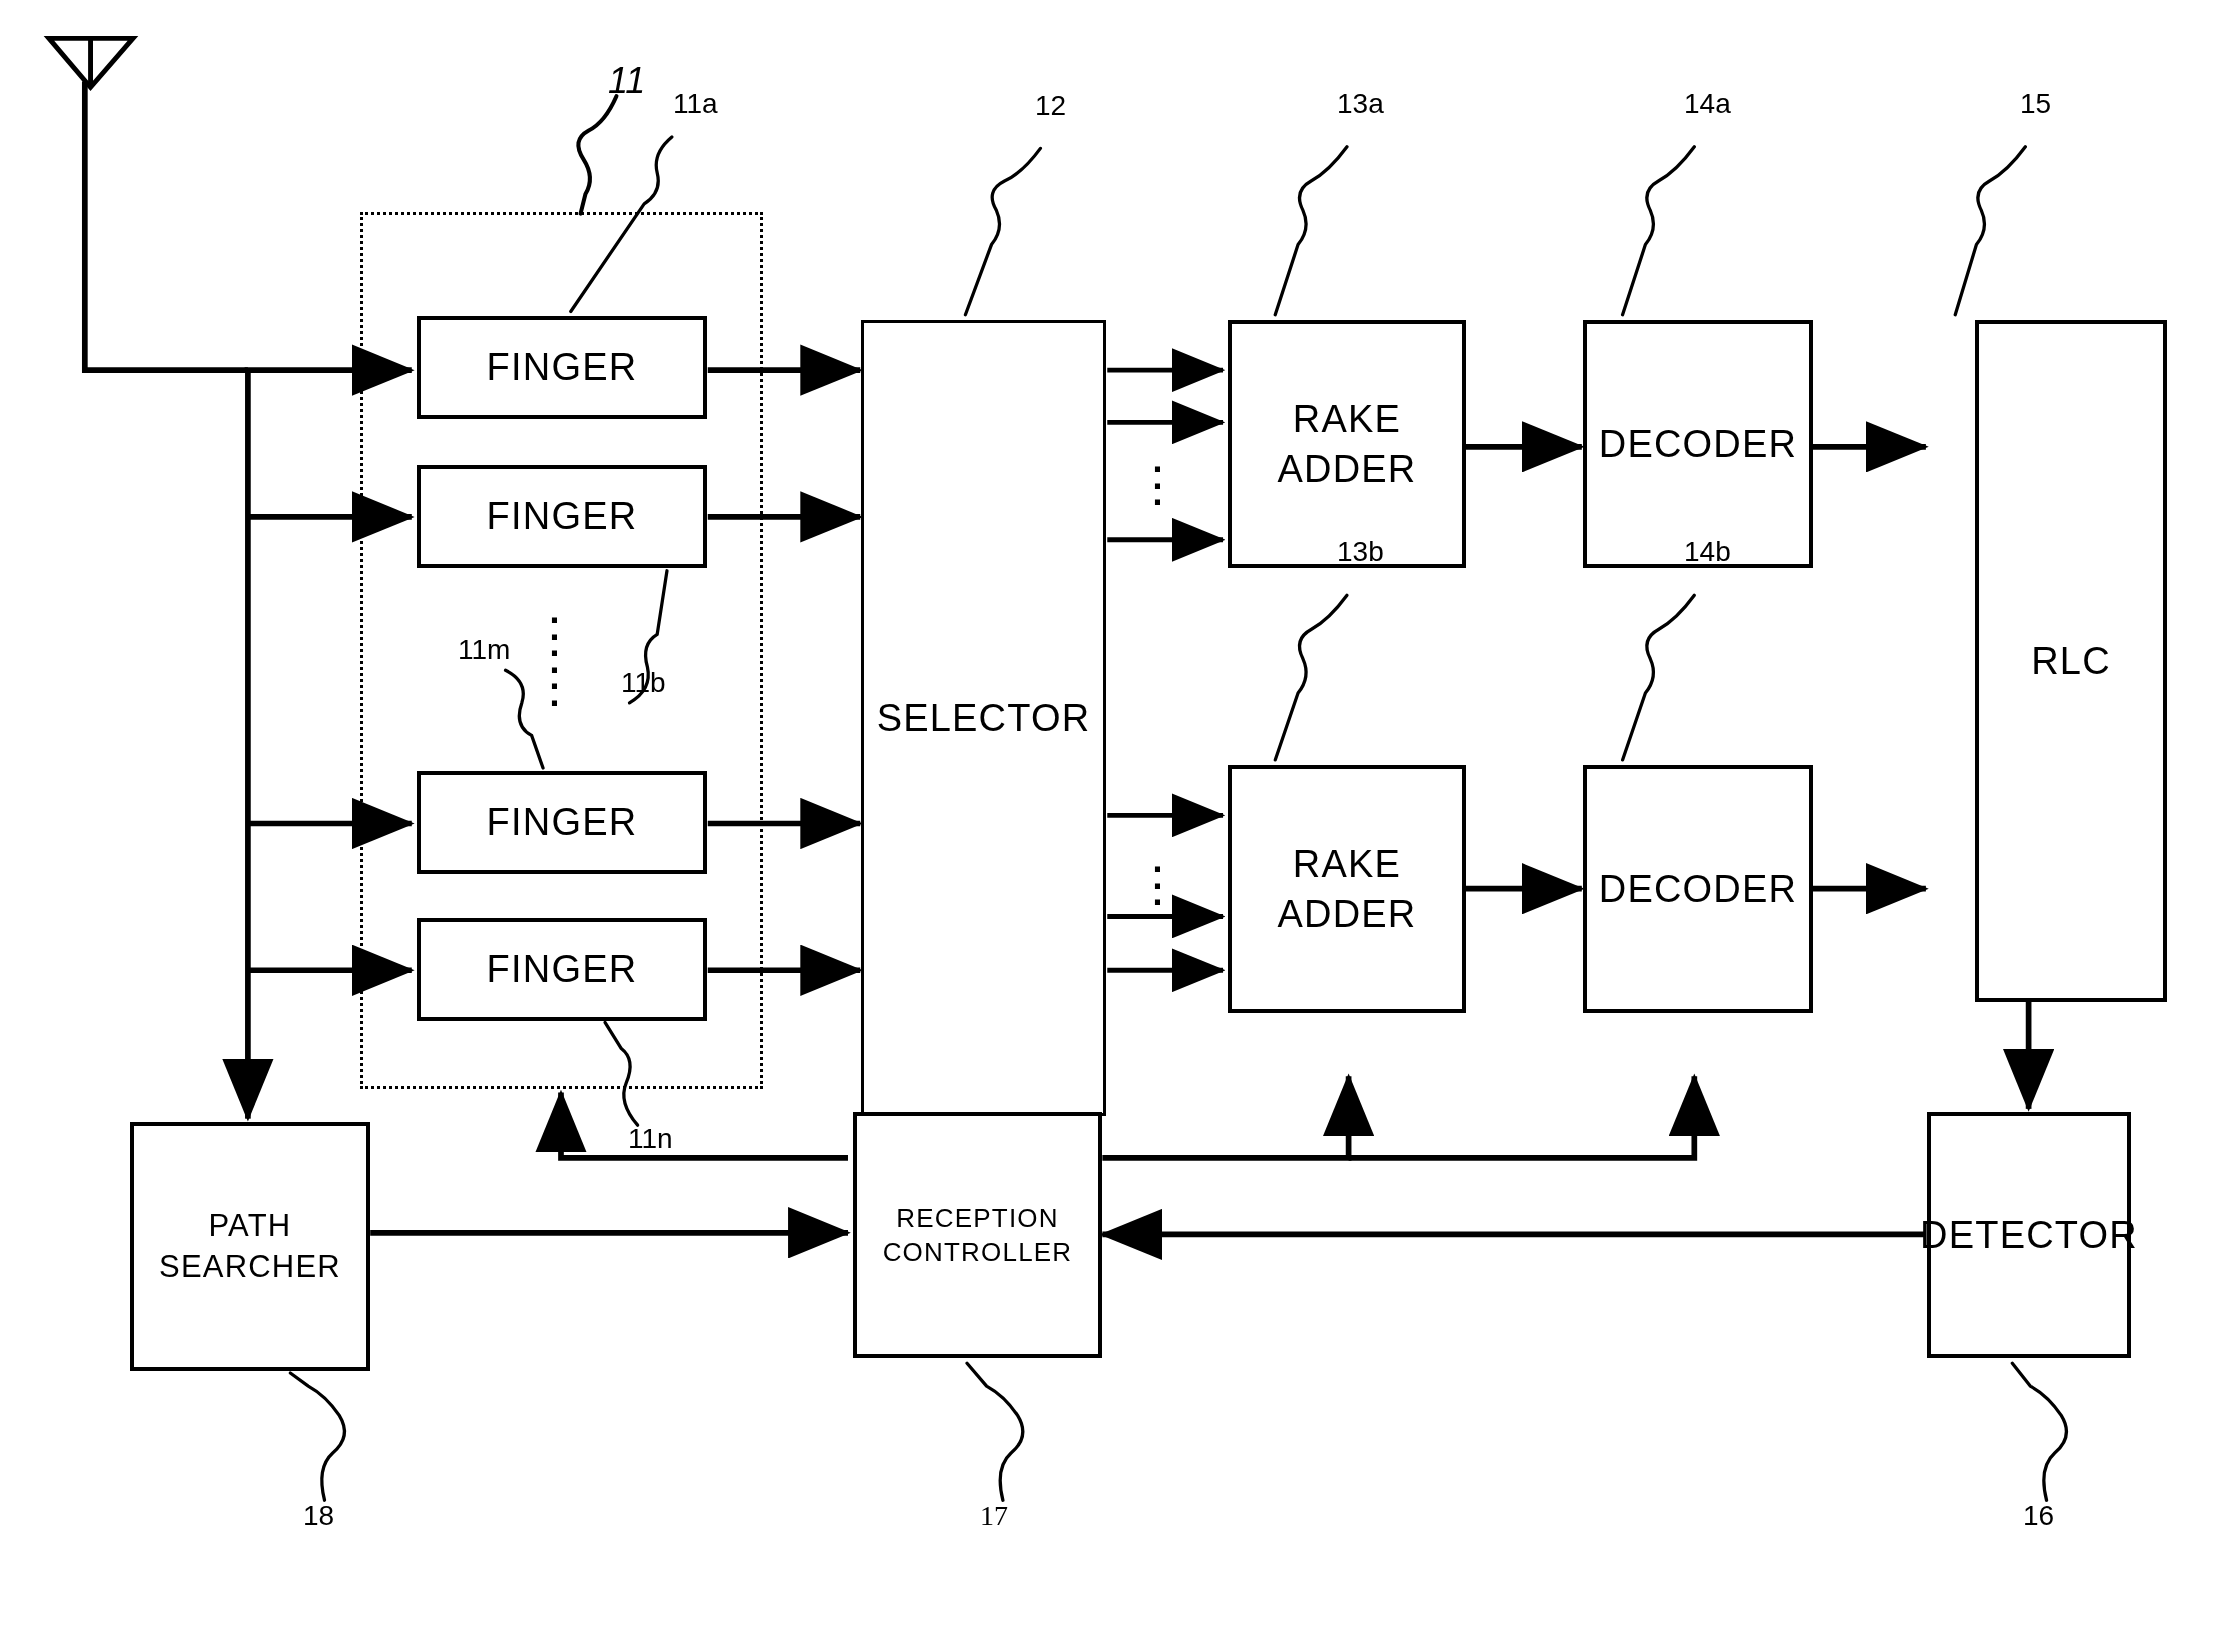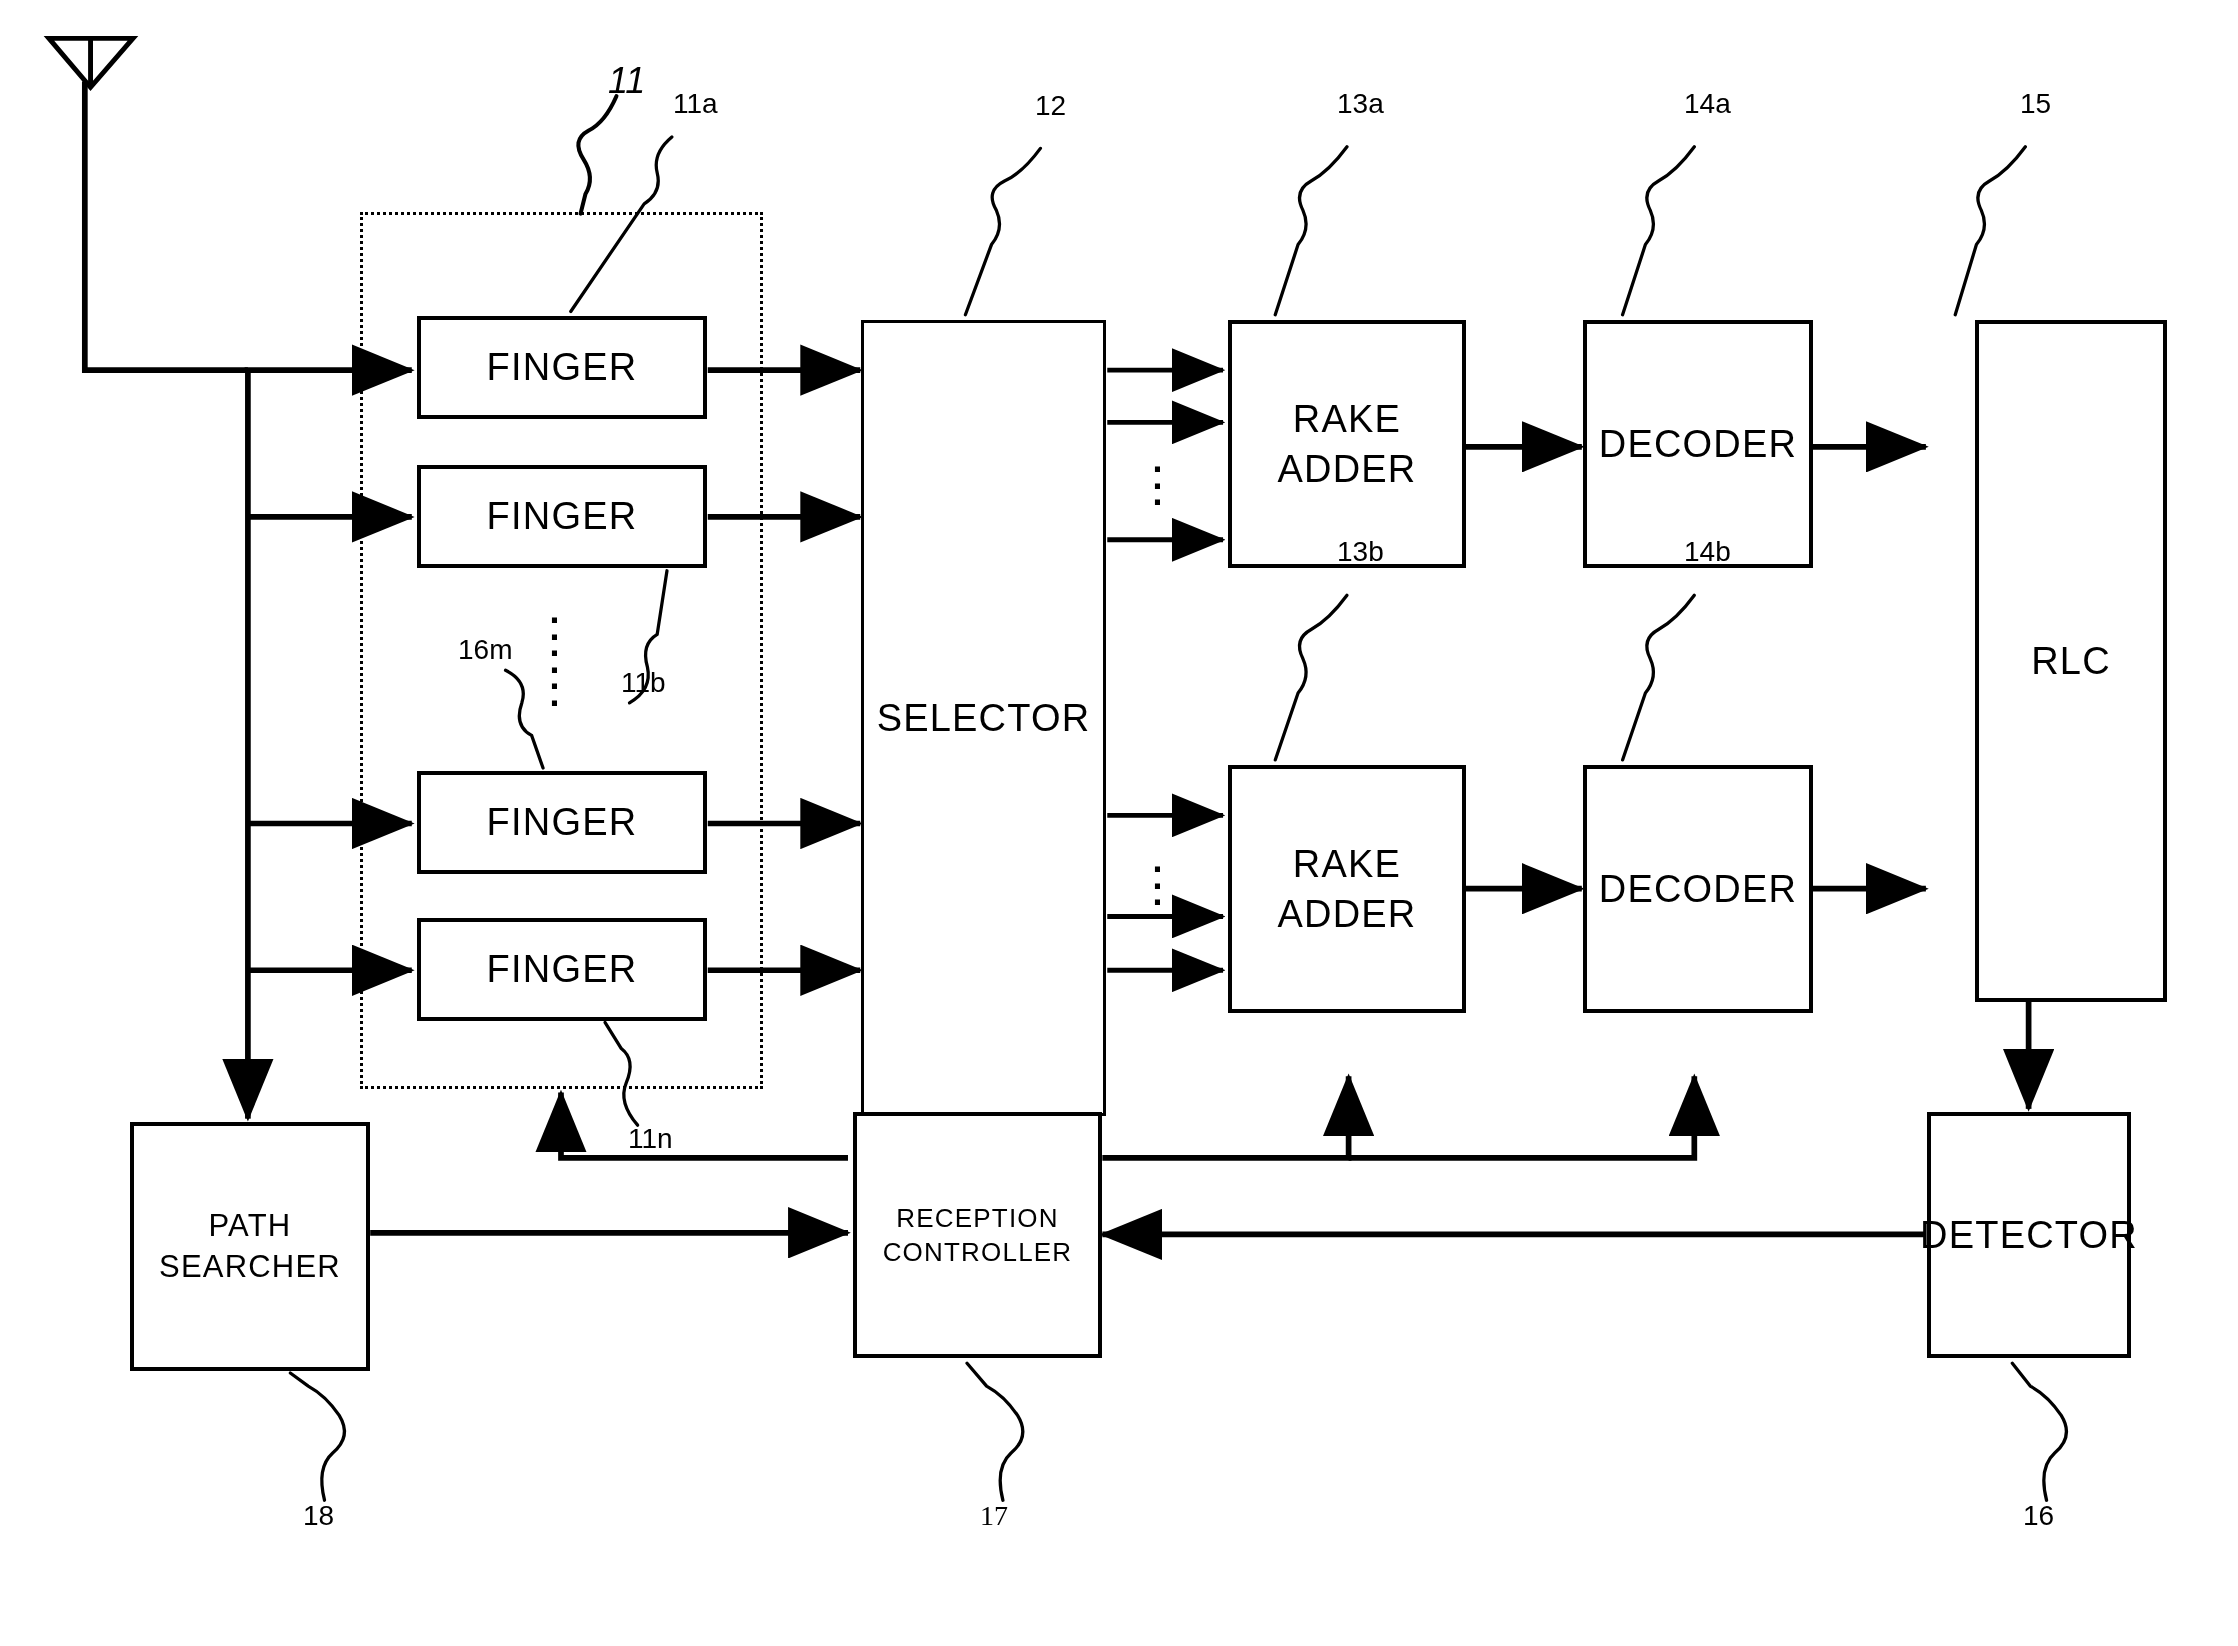--- a/index.html
+++ b/index.html
@@ -255,21 +255,21 @@
 
       <path d="M1230,1840 Q1220,1800 1240,1782 Q1264,1762 1248,1736 Q1232,1712 1210,1700 L1186,1672" stroke-width="4"></path>
 
       <path d="M398,1840 Q388,1800 408,1782 Q432,1762 416,1736 Q400,1712 378,1700 L356,1684" stroke-width="4"></path>
     </g>
   </svg>
 
   <div class="ref ital" style="left:608px; top:38px;margin-top:22px;">11</div>
   <div class="ref" style="left:673px; top:88px;">11a</div>
   <div class="ref" style="left:621px; top:667px;">11b</div>
-  <div class="ref" style="left:458px; top:634px;">16m</div>
+  <div class="ref" style="left:458px; top:634px;">11m</div>
   <div class="ref" style="left:628px; top:1123px;">11n</div>
   <div class="ref" style="left:1035px; top:90px;">12</div>
   <div class="ref" style="left:1337px; top:88px;">13a</div>
   <div class="ref" style="left:1337px; top:536px;">13b</div>
   <div class="ref" style="left:1684px; top:88px;">14a</div>
   <div class="ref" style="left:1684px; top:536px;">14b</div>
   <div class="ref" style="left:2020px; top:88px;">15</div>
   <div class="ref" style="left:2023px; top:1500px;">16</div>
   <div class="ref" style="left:980px; top:1500px;font-family:Liberation Serif, serif;">17</div>
   <div class="ref" style="left:303px; top:1500px;">18</div>

